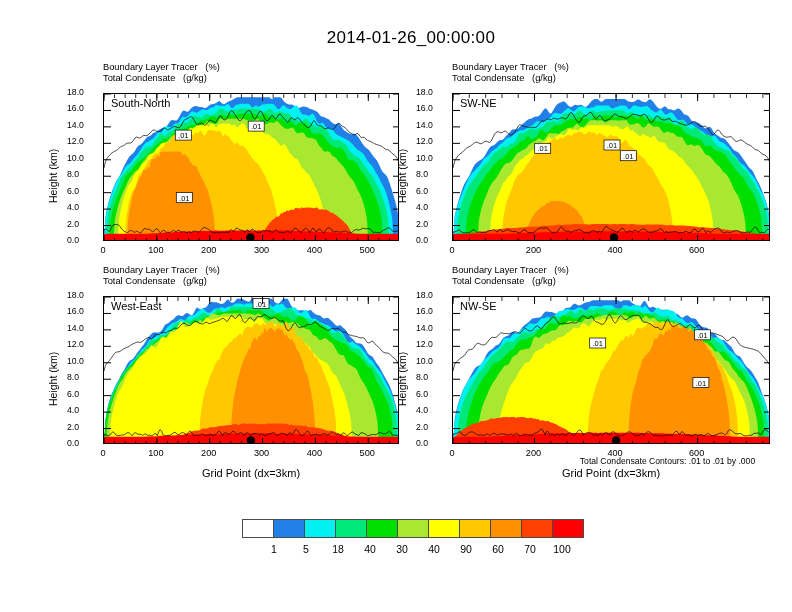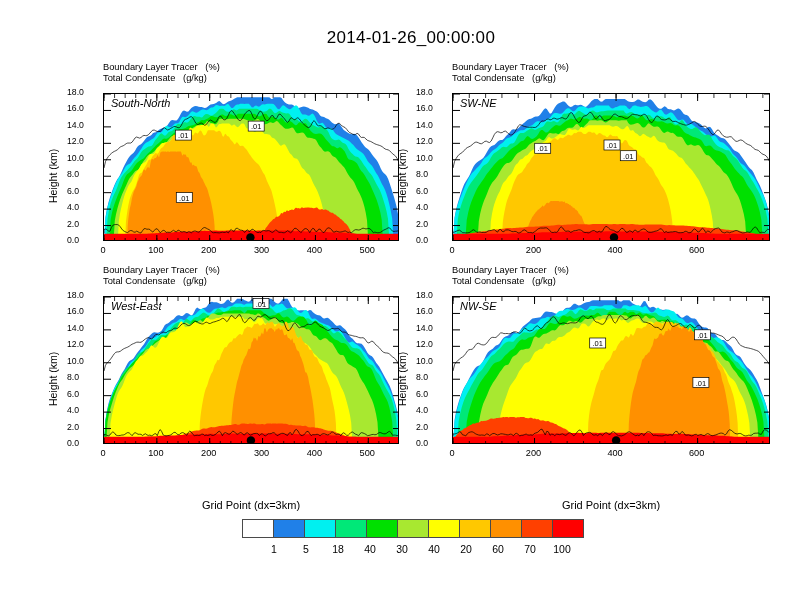--- a/index.html
+++ b/index.html
@@ -10,27 +10,27 @@
   .title{position:absolute;left:0;top:28px;width:792px;text-align:center;
          font-size:17px;letter-spacing:.3px;}
   .hdr{position:absolute;font-size:9.3px;line-height:11.4px;white-space:nowrap;}
   .hdr div{white-space:pre;}
 
   .plotbox{position:absolute;border:1px solid #000;box-sizing:border-box;
            background:#fff;overflow:hidden;}
   .plotbox svg{display:block;position:absolute;left:0;top:0;}
 
   .corner-label{position:absolute;font-size:11px;z-index:6;
-                color:#000;white-space:nowrap;font-style:italic;}
+                color:#000;white-space:nowrap;}
 
   .ytick{position:absolute;font-size:8.7px;text-align:left;white-space:nowrap;}
   .xtick{position:absolute;font-size:9.2px;text-align:center;white-space:nowrap;}
   .ylabel{position:absolute;font-size:10.5px;white-space:nowrap;
           transform-origin:0 0;transform:rotate(-90deg);}
-  .xlabel{position:absolute;font-size:11px;text-align:center;white-space:nowrap;margin-top:32px;}
+  .xlabel{position:absolute;font-size:11px;text-align:center;white-space:nowrap;}
   .note{position:absolute;font-size:8.6px;text-align:center;white-space:nowrap;}
 
   .cbar{position:absolute;display:flex;}
   .cbar .cell{height:19px;border:1px solid #4a4a4a;margin-left:-1px;box-sizing:border-box;}
   .cbar .cell:first-child{margin-left:0;}
   .cblabels{position:absolute;}
   .cblabels span{position:absolute;font-size:10.5px;text-align:center;
                  transform:translateX(-50%);white-space:nowrap;}
 </style>
 </head>
@@ -579,20 +579,21 @@
         <div class="cell" style="width: 32px; background: rgb(255, 64, 0);"></div>
         <div class="cell" style="width: 32px; background: rgb(255, 0, 0);"></div>
       </div>
       <div class="cblabels" style="left: 227px; top: 543px; width: 352px; height: 16px;">
         <span style="left: 32px;">1</span>
         <span style="left: 64px;">5</span>
         <span style="left: 96px;">18</span>
         <span style="left: 128px;">40</span>
         <span style="left: 160px;">30</span>
         <span style="left: 192px;">40</span>
-        <span style="left: 224px;">20</span>
+        <span style="left: 224px;">90</span>
         <span style="left: 256px;">60</span>
         <span style="left: 288px;">70</span>
         <span style="left: 320px;">100</span>
       </div>
     </div>
 
+<div class="note" style="left: 545px; top: 456px; width: 215px;">Total Condensate Contours: .01 to .01 by .000</div>
   </div>
 
 </body></html>

